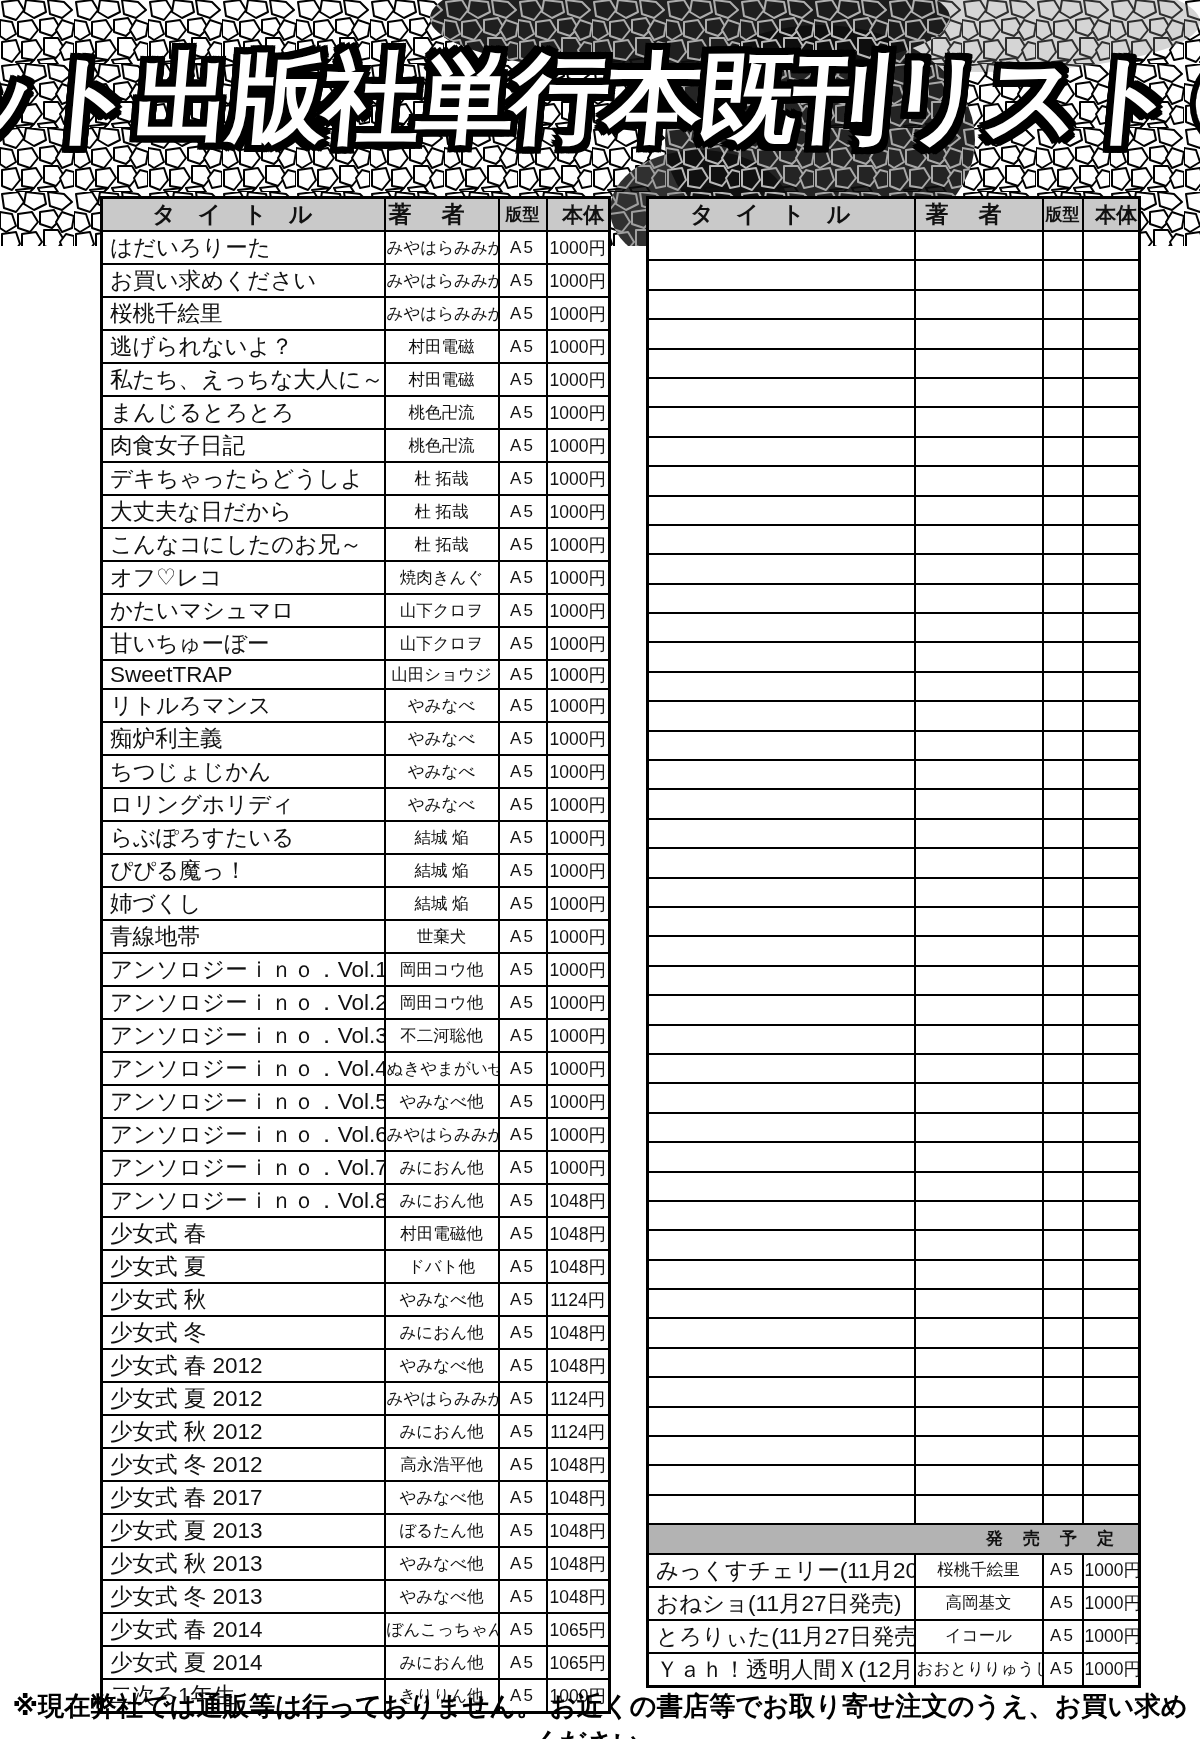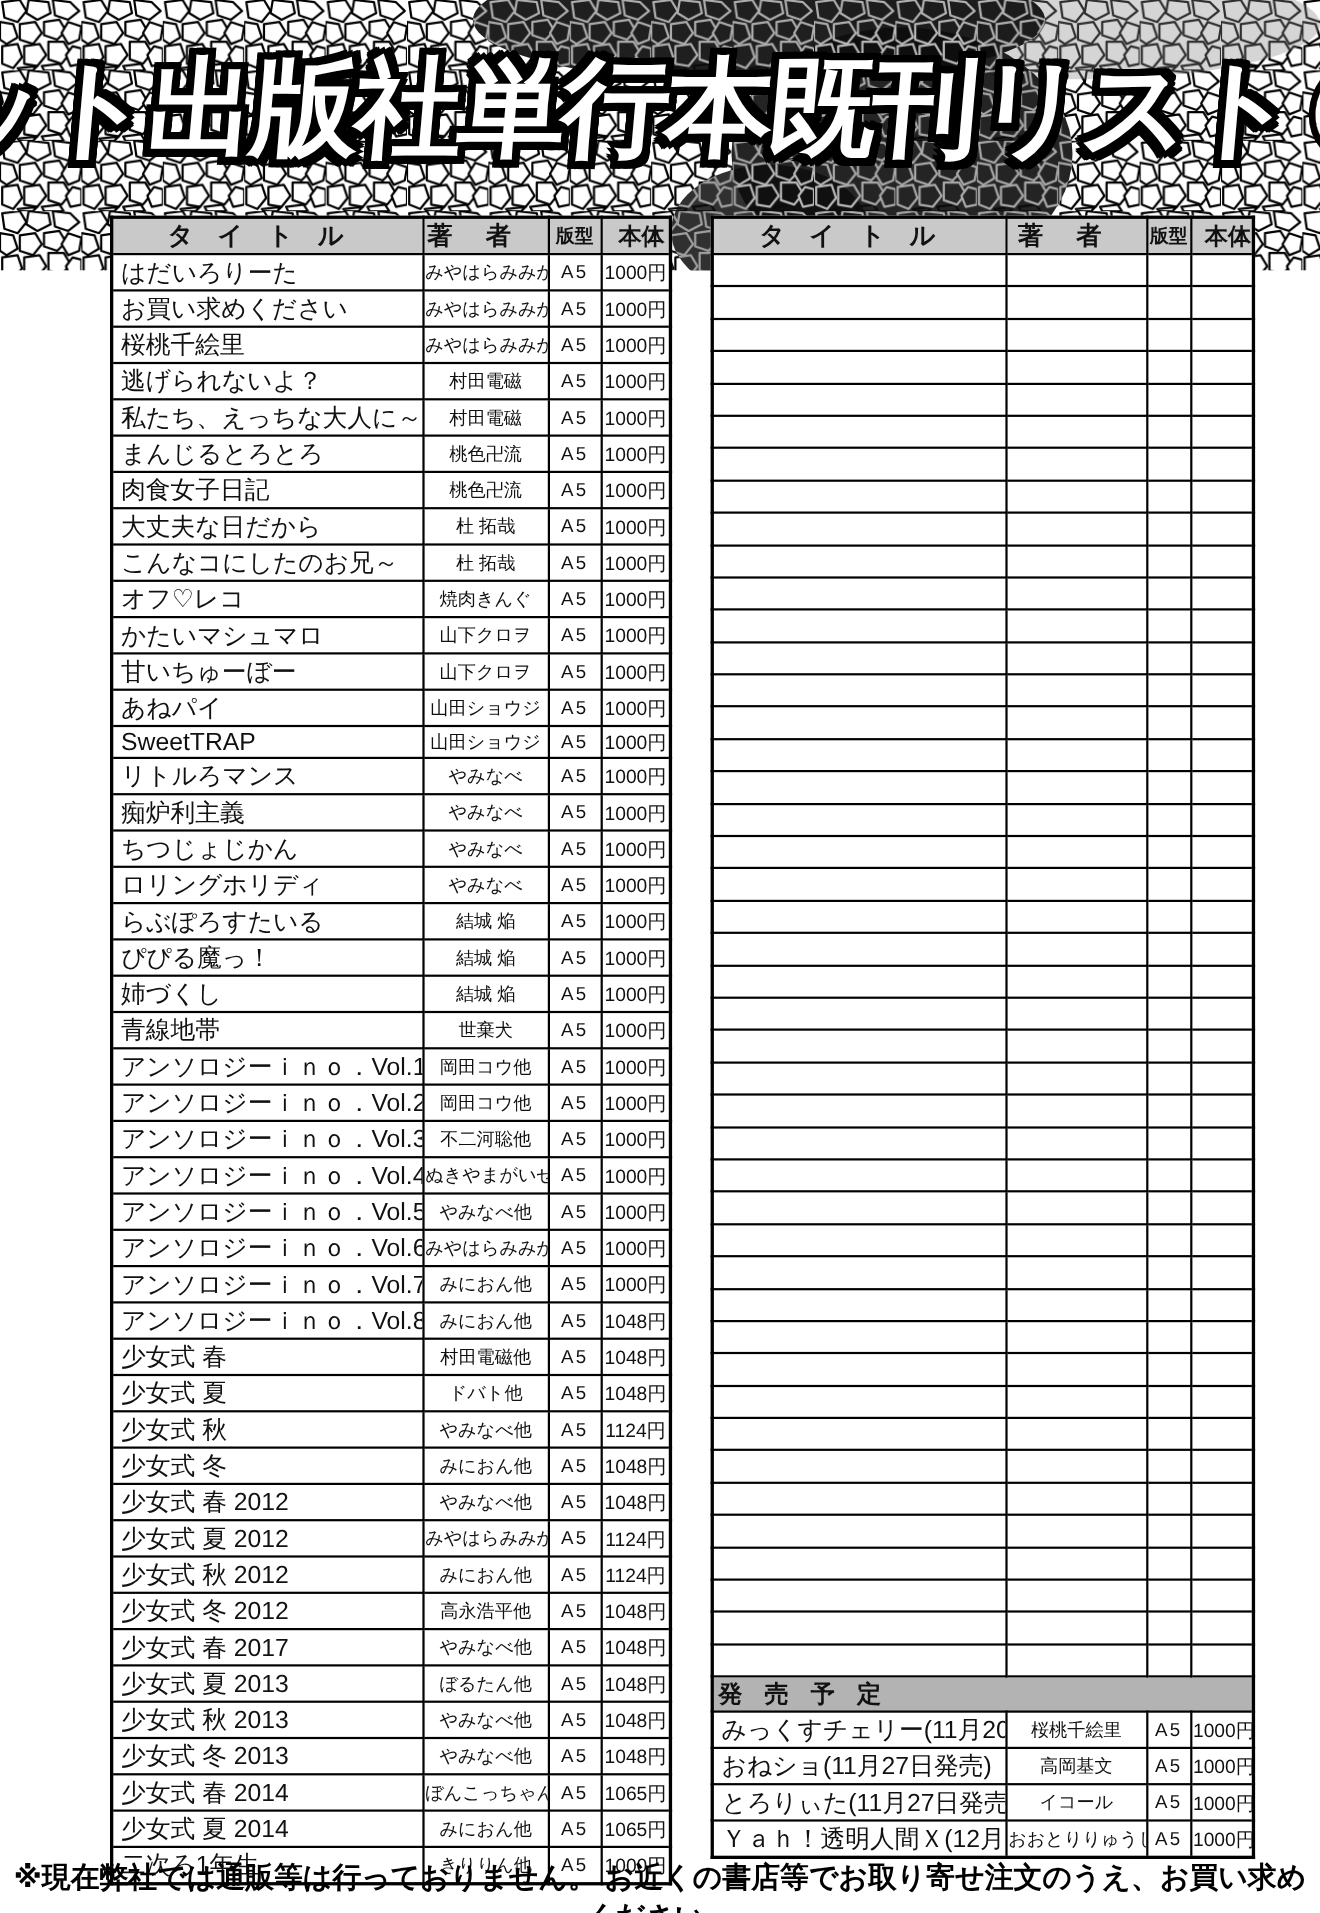--- a/index.html
+++ b/index.html
@@ -45,21 +45,21 @@
   }
   th.h-title{letter-spacing:22px;font-family:Liberation Serif, serif;}
   th.h-author{letter-spacing:30px;}
   th.h-format{font-size:17px;letter-spacing:0;}
   th.h-price{font-size:21px;letter-spacing:0;padding-left:11px;}
   td.c-title{font-size:22.5px;text-align:left;padding-left:7px;}
   td.c-author{font-size:16.5px;text-align:center;padding:0 1px;}
   td.c-format{font-size:17px;text-align:center;letter-spacing:2px;}
   td.c-price{font-size:17.5px;text-align:center;padding:0 1px;}
   td.section-band{
-    background:#b3b3b3;text-align:left;font-size:22px;font-weight:700;letter-spacing:20px;
+    background:#b3b3b3;text-align:right;font-size:17px;font-weight:700;letter-spacing:20px;
   }
   
   .footer-note{
     position:absolute;left:0;top:1688px;width:1200px;text-align:center;
     font-size:26.5px;font-weight:800;letter-spacing:0;transform:scaleX(0.99);
     color:#000;
   }
 </style>
 </head>
 <body>
@@ -170,20 +170,26 @@
           <td class="c-format">A5</td>
           <td class="c-price">1000円</td>
         </tr>
         <tr>
           <td class="c-title">肉食女子日記</td>
           <td class="c-author">桃色卍流</td>
           <td class="c-format">A5</td>
           <td class="c-price">1000円</td>
         </tr>
         <tr>
+          <td class="c-title">デキちゃったらどうしよ</td>
+          <td class="c-author">杜 拓哉</td>
+          <td class="c-format">A5</td>
+          <td class="c-price">1000円</td>
+        </tr>
+        <tr>
           <td class="c-title">大丈夫な日だから</td>
           <td class="c-author">杜 拓哉</td>
           <td class="c-format">A5</td>
           <td class="c-price">1000円</td>
         </tr>
         <tr>
           <td class="c-title">こんなコにしたのお兄～</td>
           <td class="c-author">杜 拓哉</td>
           <td class="c-format">A5</td>
           <td class="c-price">1000円</td>
@@ -196,26 +202,20 @@
         </tr>
         <tr>
           <td class="c-title">かたいマシュマロ</td>
           <td class="c-author">山下クロヲ</td>
           <td class="c-format">A5</td>
           <td class="c-price">1000円</td>
         </tr>
         <tr>
           <td class="c-title">甘いちゅーぼー</td>
           <td class="c-author">山下クロヲ</td>
-          <td class="c-format">A5</td>
-          <td class="c-price">1000円</td>
-        </tr>
-        <tr>
-          <td class="c-title">あねパイ</td>
-          <td class="c-author">山田ショウジ</td>
           <td class="c-format">A5</td>
           <td class="c-price">1000円</td>
         </tr>
         <tr>
           <td class="c-title">SweetTRAP</td>
           <td class="c-author">山田ショウジ</td>
           <td class="c-format">A5</td>
           <td class="c-price">1000円</td>
         </tr>
         <tr>

